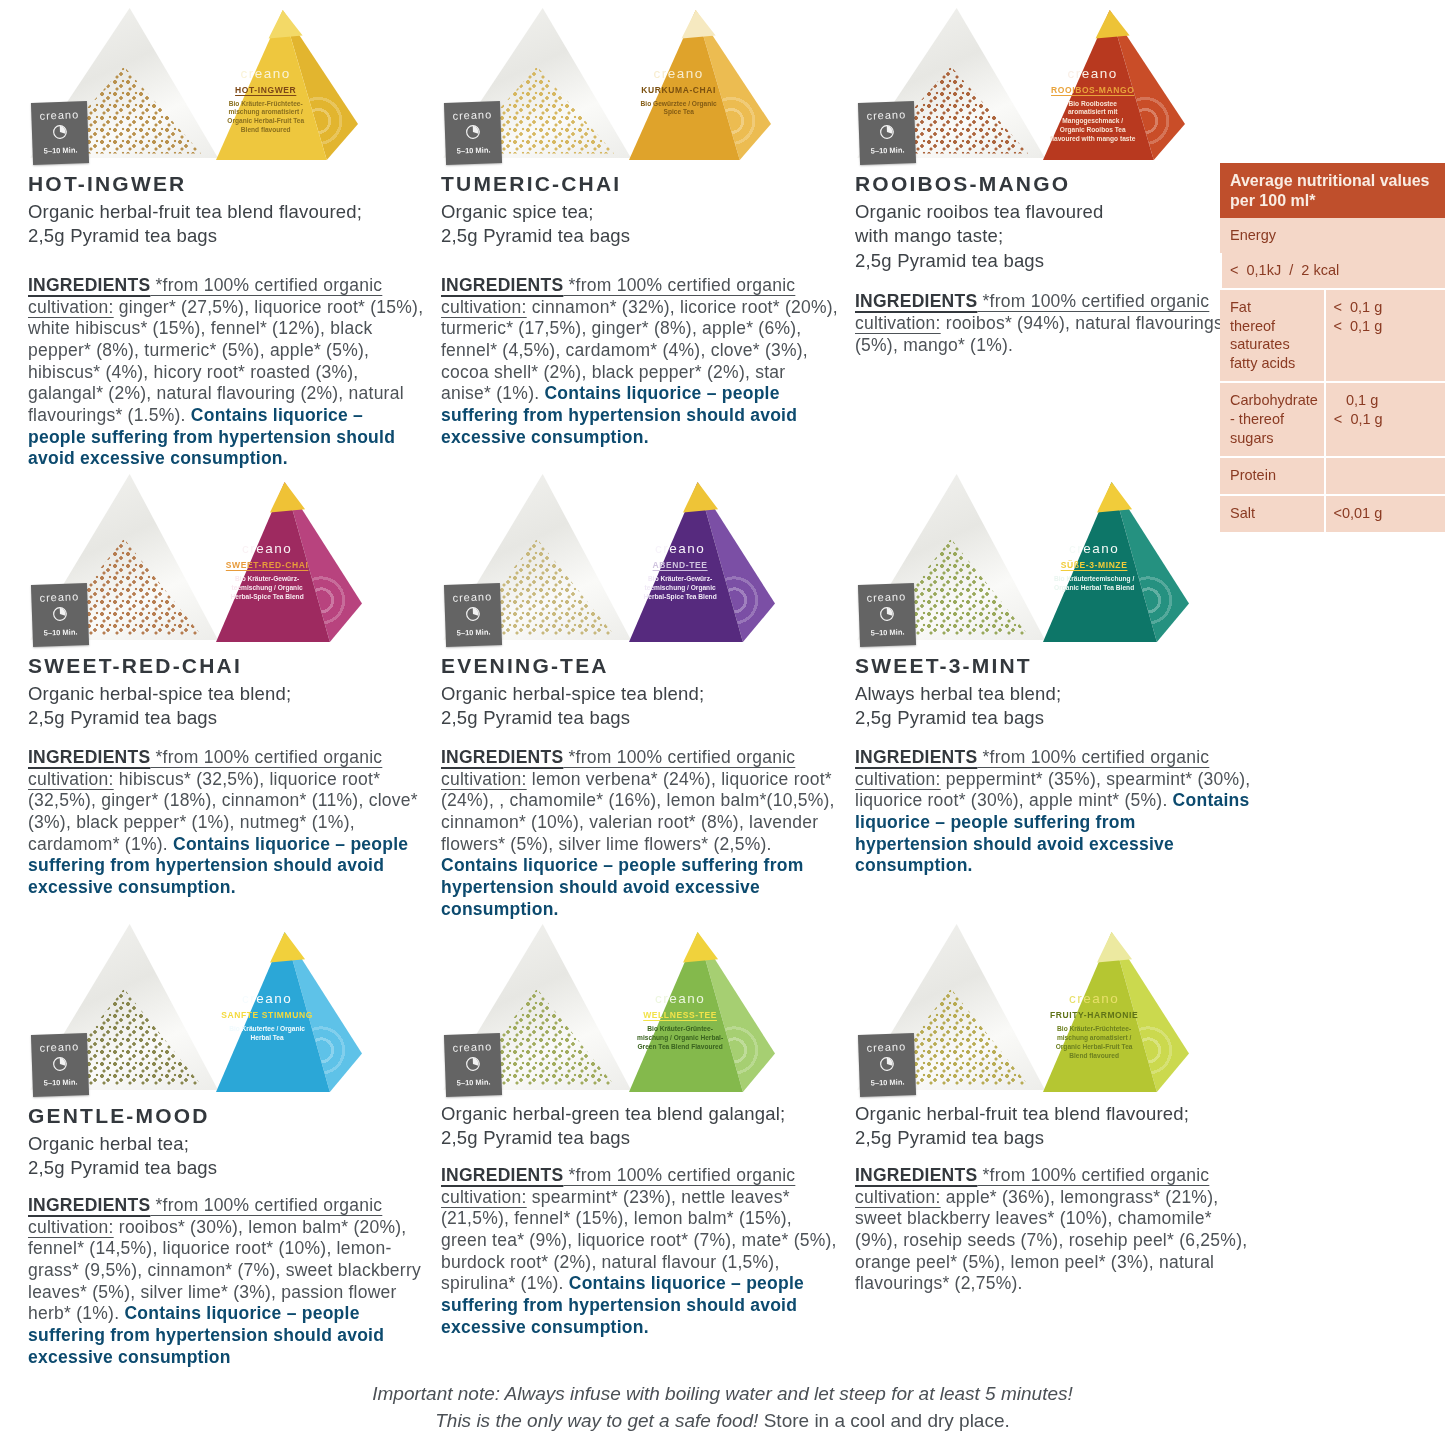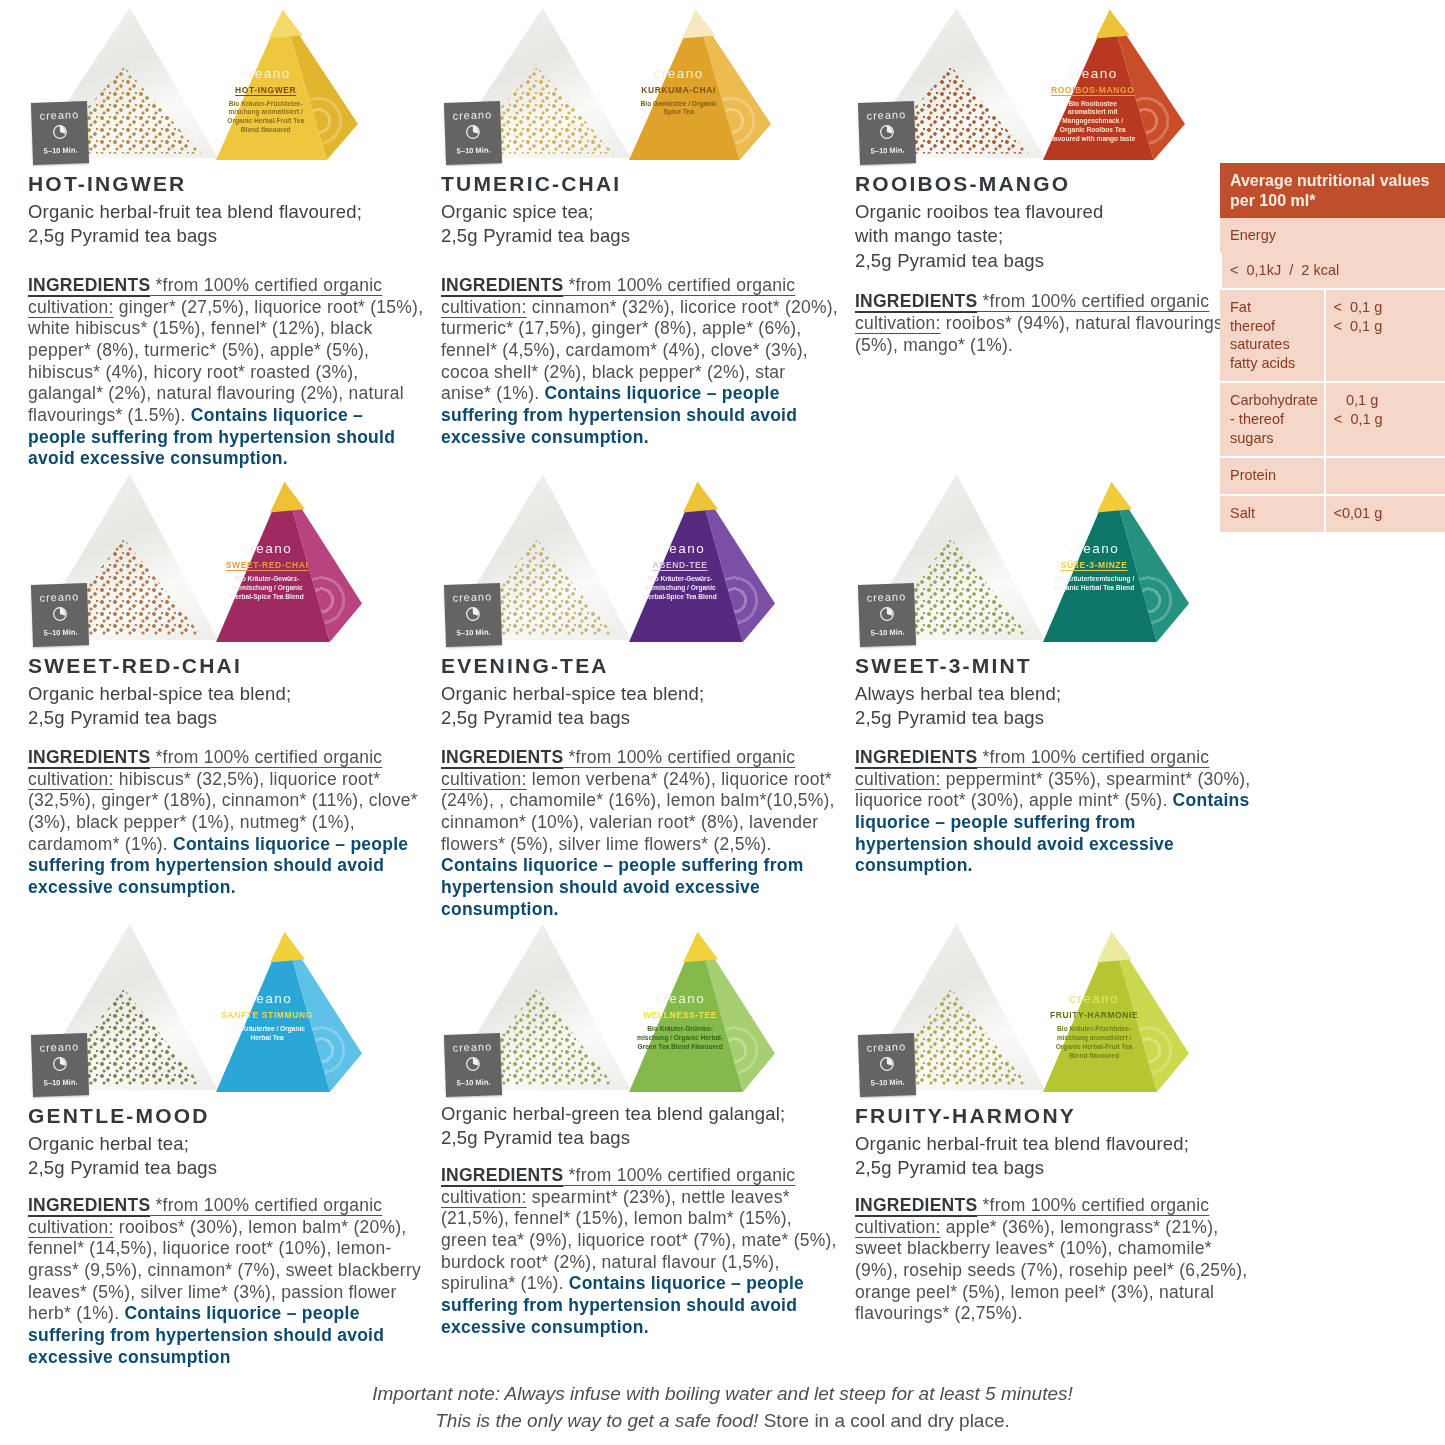--- a/index.html
+++ b/index.html
@@ -332,21 +332,21 @@
           <path d="M8 8 L8 1.7 A6.3 6.3 0 0 1 13.3 10 Z" fill="#f2f2f2"></path>
         </svg>
       <div class="tag-time">5–10 Min.</div>
     </div>
     <div class="box">
       <div class="box-face box-side" style="background-color: rgb(166, 207, 114);"></div>
       <div class="box-face box-front" style="background: rgb(132, 185, 76);"></div>
       <div class="box-face box-tip" style="background: rgb(240, 210, 60);"></div>
       <div class="box-labels">
         <div class="box-brand" style="color: rgb(237, 246, 223);">creano</div>
-        <div class="box-name" style="color: rgb(242, 227, 74); ">WELLNESS-TEE</div>
+        <div class="box-name" style="color: rgb(242, 227, 74); text-decoration: underline;">WELLNESS-TEE</div>
         <div class="box-desc" style="color: rgb(57, 98, 31);">Bio Kräuter-Grüntee-mischung / Organic Herbal-Green Tea Blend Flavoured</div>
       </div>
     </div>
   </div>
   <div class="subtitle">
     <div>Organic herbal-green tea blend galangal;</div>
     <div>2,5g Pyramid tea bags</div>
   </div>
   <p class="ingredients"><span class="ing-label">INGREDIENTS</span><span class="ing-intro"> *from 100% certified organic cultivation:</span><span class="ing-body"> spearmint* (23%), nettle leaves* (21,5%), fennel* (15%), lemon balm* (15%), green tea* (9%), liquorice root* (7%), mate* (5%), burdock root* (2%), natural flavour (1,5%), spirulina* (1%). </span><span class="ing-warning">Contains liquorice – people suffering from hypertension should avoid excessive consumption.</span></p>
 </div>
@@ -368,21 +368,20 @@
       <div class="box-face box-side" style="background-color: rgb(203, 217, 78);"></div>
       <div class="box-face box-front" style="background: rgb(181, 198, 50);"></div>
       <div class="box-face box-tip" style="background: rgb(236, 233, 160);"></div>
       <div class="box-labels">
         <div class="box-brand" style="color: rgb(232, 224, 106);">creano</div>
         <div class="box-name" style="color: rgb(95, 115, 23); text-decoration: none;">FRUITY-HARMONIE</div>
         <div class="box-desc" style="color: rgb(109, 128, 32);">Bio Kräuter-Früchtetee-mischung aromatisiert / Organic Herbal-Fruit Tea Blend flavoured</div>
       </div>
     </div>
   </div>
-  <h2 class="title">FRUITY-HARMONY</h2>
   <div class="subtitle">
     <div>Organic herbal-fruit tea blend flavoured;</div>
     <div>2,5g Pyramid tea bags</div>
   </div>
   <p class="ingredients"><span class="ing-label">INGREDIENTS</span><span class="ing-intro"> *from 100% certified organic cultivation:</span><span class="ing-body"> apple* (36%), lemongrass* (21%), sweet blackberry leaves* (10%), chamomile* (9%), rosehip seeds (7%), rosehip peel* (6,25%), orange peel* (5%), lemon peel* (3%), natural flavourings* (2,75%).</span><span class="ing-warning"></span></p>
 </div>
 
 <div class="nutri">
   <div class="nutri-header" style="background: rgb(191, 79, 44); color: rgb(249, 236, 226);">Average nutritional values per 100 ml*</div>
   <div class="nutri-body">

